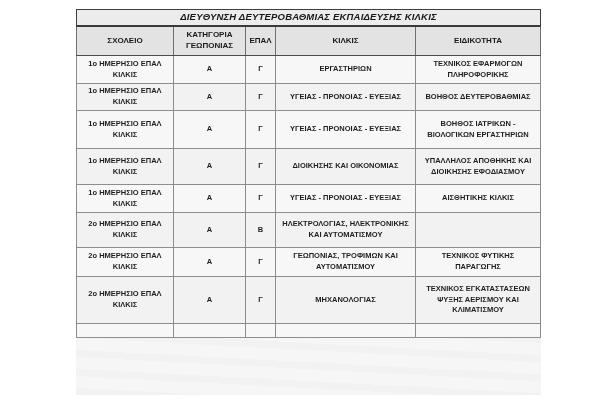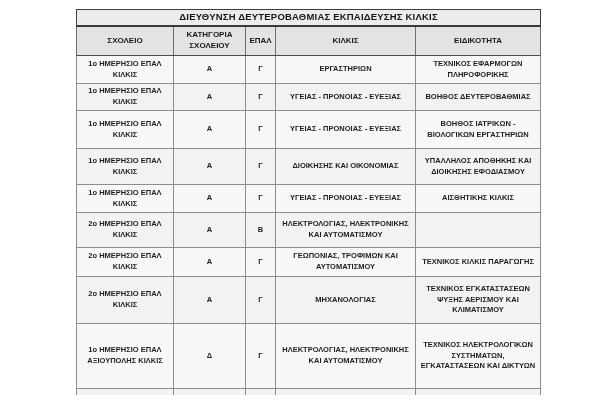--- a/index.html
+++ b/index.html
@@ -21,20 +21,21 @@
   col.c4{width:140px;} col.c5{width:125px;}
 
   td, th { border:1px solid #8d8d8d; text-align:center; vertical-align:middle;
            font-weight:bold; padding:1px 3px; line-height:1.45;
            overflow:hidden; }
 
   tr.title-row td {
     font-size:9.5px; letter-spacing:0.2px; height:16px; line-height:1.1;
     background:#ececec; border:1px solid #3f3f3f; border-bottom:2px solid #3a3a3a;
     color:#171717;
+    font-style:italic;
   }
   tr.header-row th {
     font-size:8px; height:30px; background:#e3e3e3; line-height:1.3;
     border-color:#6f6f6f; border-bottom:1px solid #4c4c4c; color:#191919;
   }
   tbody td { font-size:7.5px; background:#f7f7f7; }
   tbody tr:nth-child(even) td { background:#f2f2f2; }
 
   tr.r1 td{height:28px;} tr.r2 td{height:27px;} tr.r3 td{height:38px;}
   tr.r4 td{height:36px;} tr.r5 td{height:28px;} tr.r6 td{height:35px;}
@@ -54,21 +55,21 @@
           <col class="c3">
           <col class="c4">
           <col class="c5">
       </colgroup>
       <thead>
         <tr class="title-row">
           <td colspan="5">ΔΙΕΥΘΥΝΣΗ ΔΕΥΤΕΡΟΒΑΘΜΙΑΣ ΕΚΠΑΙΔΕΥΣΗΣ ΚΙΛΚΙΣ</td>
         </tr>
         <tr class="header-row">
           <th>ΣΧΟΛΕΙΟ</th>
-          <th>ΚΑΤΗΓΟΡΙΑ ΣΧΟΛΕΙΟΥ</th>
+          <th>ΚΑΤΗΓΟΡΙΑ ΓΕΩΠΟΝΙΑΣ</th>
           <th>ΕΠΑΛ</th>
           <th>ΚΙΛΚΙΣ</th>
           <th>ΕΙΔΙΚΟΤΗΤΑ</th>
         </tr>
       </thead>
       <tbody>
         <tr class="r1">
           <td>1ο ΗΜΕΡΗΣΙΟ ΕΠΑΛ ΚΙΛΚΙΣ</td>
           <td>Α</td>
           <td>Γ</td>
@@ -108,35 +109,28 @@
           <td>Α</td>
           <td>Β</td>
           <td>ΗΛΕΚΤΡΟΛΟΓΙΑΣ, ΗΛΕΚΤΡΟΝΙΚΗΣ ΚΑΙ ΑΥΤΟΜΑΤΙΣΜΟΥ</td>
           <td></td>
         </tr>
         <tr class="r7">
           <td>2ο ΗΜΕΡΗΣΙΟ ΕΠΑΛ ΚΙΛΚΙΣ</td>
           <td>Α</td>
           <td>Γ</td>
           <td>ΓΕΩΠΟΝΙΑΣ, ΤΡΟΦΙΜΩΝ ΚΑΙ ΑΥΤΟΜΑΤΙΣΜΟΥ</td>
-          <td>ΤΕΧΝΙΚΟΣ ΚΙΛΚΙΣ ΠΑΡΑΓΩΓΗΣ</td>
+          <td>ΤΕΧΝΙΚΟΣ ΦΥΤΙΚΗΣ ΠΑΡΑΓΩΓΗΣ</td>
         </tr>
         <tr class="r8">
           <td>2ο ΗΜΕΡΗΣΙΟ ΕΠΑΛ ΚΙΛΚΙΣ</td>
           <td>Α</td>
           <td>Γ</td>
           <td>ΜΗΧΑΝΟΛΟΓΙΑΣ</td>
           <td>ΤΕΧΝΙΚΟΣ ΕΓΚΑΤΑΣΤΑΣΕΩΝ ΨΥΞΗΣ ΑΕΡΙΣΜΟΥ ΚΑΙ ΚΛΙΜΑΤΙΣΜΟΥ</td>
-        </tr>
-        <tr class="r9">
-          <td>1ο ΗΜΕΡΗΣΙΟ ΕΠΑΛ ΑΞΙΟΥΠΟΛΗΣ ΚΙΛΚΙΣ</td>
-          <td>Δ</td>
-          <td>Γ</td>
-          <td>ΗΛΕΚΤΡΟΛΟΓΙΑΣ, ΗΛΕΚΤΡΟΝΙΚΗΣ ΚΑΙ ΑΥΤΟΜΑΤΙΣΜΟΥ</td>
-          <td>ΤΕΧΝΙΚΟΣ ΗΛΕΚΤΡΟΛΟΓΙΚΩΝ ΣΥΣΤΗΜΑΤΩΝ, ΕΓΚΑΤΑΣΤΑΣΕΩΝ ΚΑΙ ΔΙΚΤΥΩΝ</td>
         </tr>
         <tr class="r10">
           <td></td>
           <td></td>
           <td></td>
           <td></td>
           <td></td>
         </tr>
       </tbody>
     </table>

